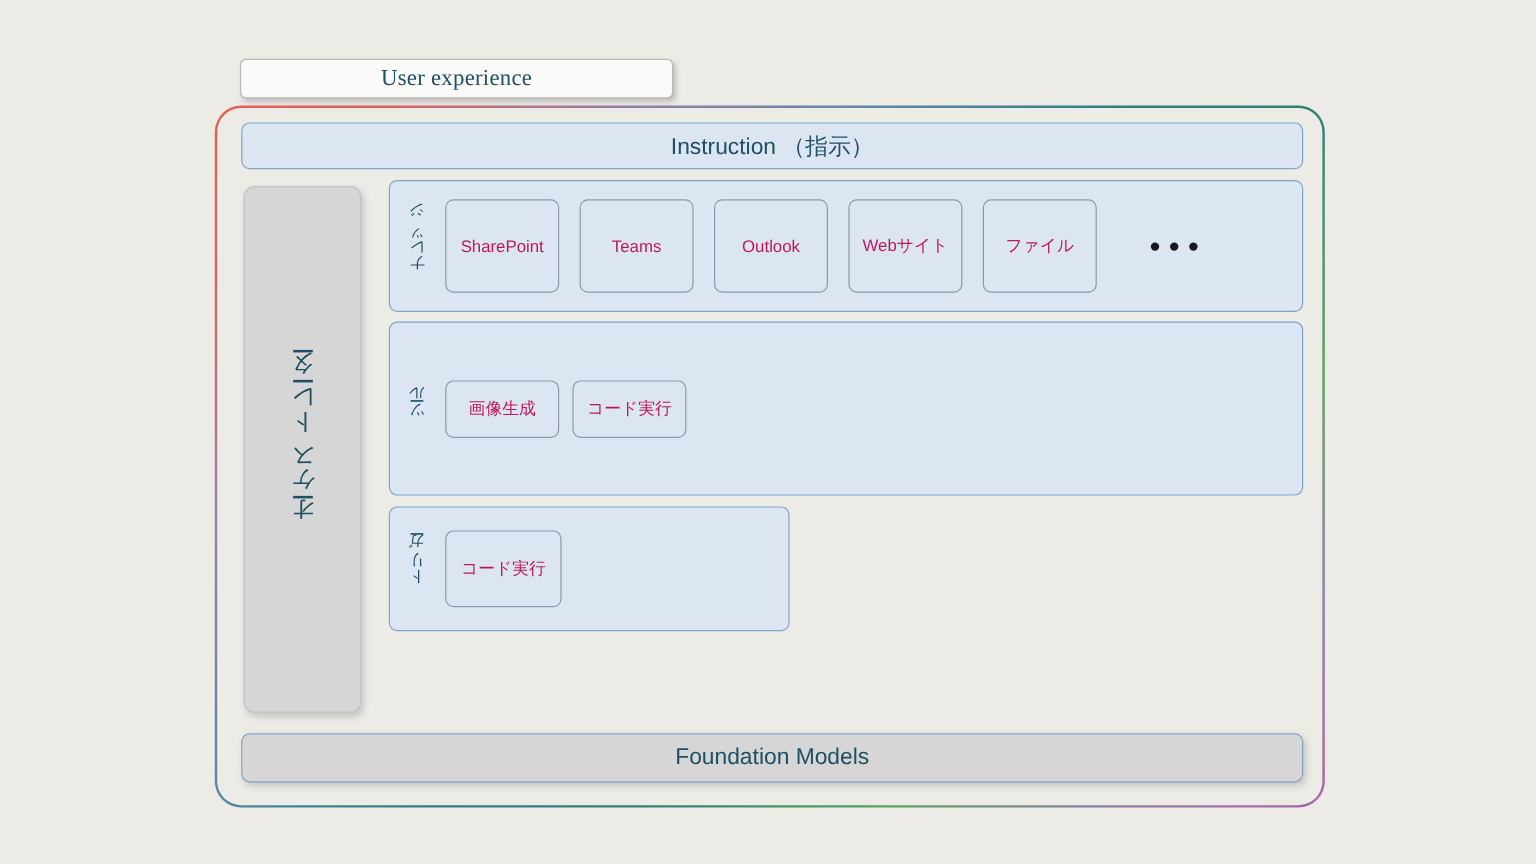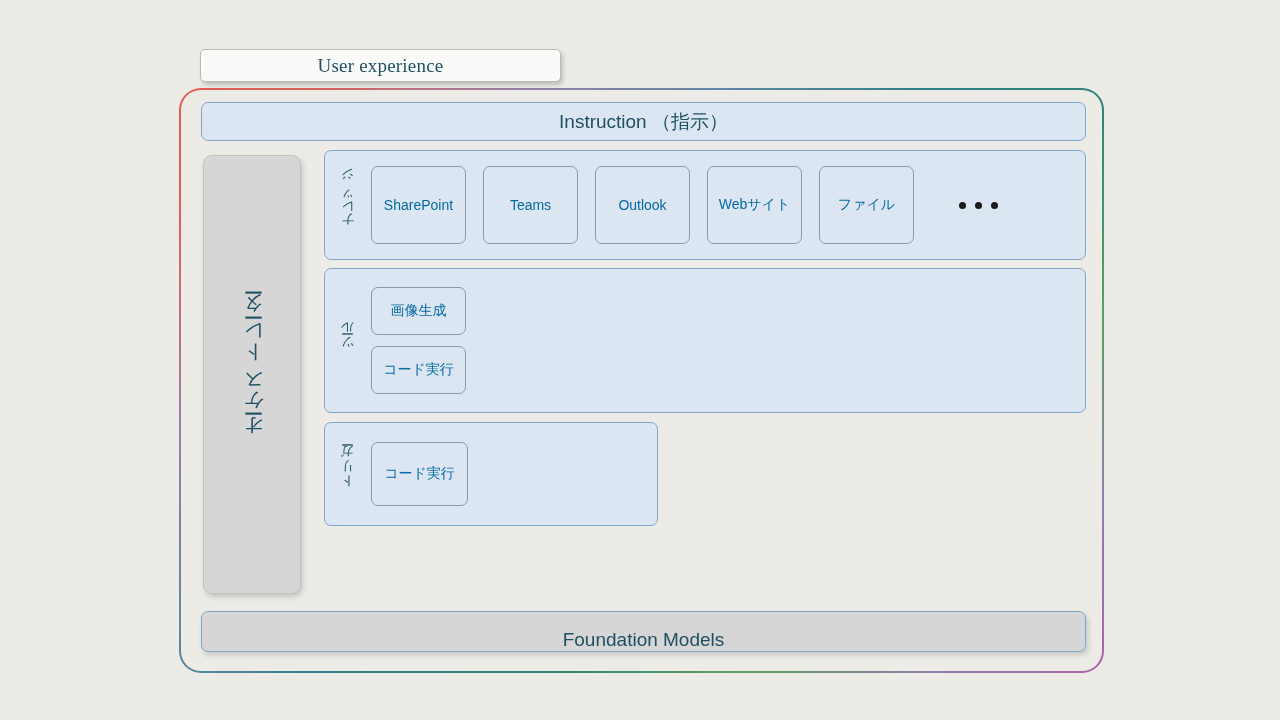--- a/index.html
+++ b/index.html
@@ -174,21 +174,21 @@
 
   
   #group-tools {
     left: 143px;
     top: 178px;
     width: 762px;
     height: 145px;
   }
   #group-tools .stack {
     display: flex;
-    flex-direction: column;
+    flex-direction: row;
     gap: 11px;
     padding-left: 4px;
   }
   #group-tools .chip {
     width: 95px;
     height: 48px;
   }
 
   
   #group-trigger {
@@ -208,38 +208,38 @@
   
   .chip {
     background: #dce6f2;
     border: 1px solid #8a99ab;
     border-radius: 7px;
     box-sizing: border-box;
     display: flex;
     align-items: center;
     justify-content: center;
     font-size: 14px;
-    color: #0369a1;
+    color: #be185d;
     white-space: nowrap;
   }
 
   
   #foundation-bar {
     position: absolute;
     left: 20px;
     top: 521px;
     width: 885px;
     height: 41px;
     background: #d6d6d6;
     border: 1px solid #7fa5c9;
     border-radius: 7px;
     box-sizing: border-box;
     box-shadow: 2px 3px 5px rgba(90,90,90,0.25);
     display: flex;
-    align-items: flex-end;
+    align-items: center;
     justify-content: center;
   }
   #foundation-bar .label {
     font-size: 19px;
     color: #1f4f63;
   }
 </style>
 </head>
 <body>
 

